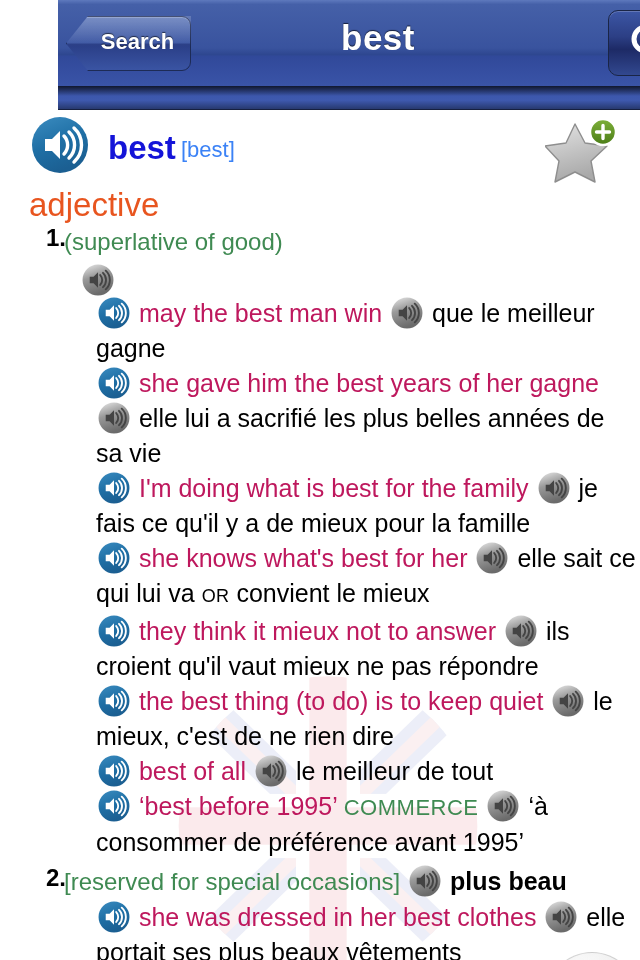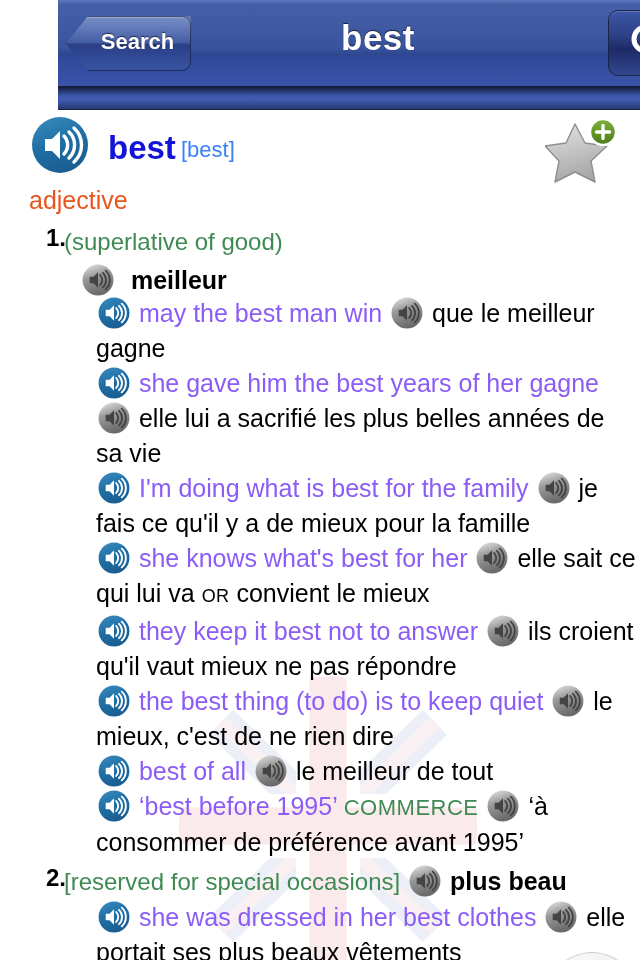--- a/index.html
+++ b/index.html
@@ -98,35 +98,35 @@
     color:#1414d8; font-size:33px; font-weight:bold;
   }
   #phonetic{
     position:absolute; left:181px; top:21px;
     color:#3b82f6; font-size:22px;
   }
   #fav-button{ position:absolute; left:545px; top:2px; cursor:pointer; }
 
   #pos{
     position:absolute; left:29px; top:90px;
-    color:#e8551f; font-size:25px;
+    color:#e8551f; font-size:33px;
   }
 
   
   .sense{ position:absolute; left:0; width:640px; }
   .sense-num{
     position:absolute; left:46px; top:0;
     font-size:24px; font-weight:bold; color:#000;
   }
   .sense-body{ position:absolute; left:64px; top:0; width:556px; }
 
   .gloss{ color:#3f8a52; font-size:24px; }
   .line{ font-size:25px; color:#000; line-height:35px; }
   .trans-bold{ font-weight:bold; color:#000; }
-  .en{ color:#8b5cf6; }
+  .en{ color:#be185d; }
   .fr{ color:#000; }
   .smallcaps{ font-size:18px; letter-spacing:.4px; }
   .field{ color:#3f8a52; font-size:22px; letter-spacing:.5px; }
 
   .indent1{ margin-left:16px; }
 
   
   #play-overlay{
     position:absolute; left:546px; top:856px; width:92px; height:92px;
     border-radius:50%;
@@ -245,21 +245,20 @@
                   <stop offset="100%" stop-color="#6b6b6b"></stop>
                 </linearGradient>
               </defs>
               <circle cx="29" cy="29" r="28" fill="url(#grayg)"></circle>
               <path d="M14 23 L21 23 L29 15 L29 43 L21 35 L14 35 Z" fill="#444"></path>
               <path d="M33 20 A13 13 0 0 1 33 38" fill="none" stroke="#444" stroke-width="3.4" stroke-linecap="round"></path>
               <path d="M38 16 A18 18 0 0 1 38 42" fill="none" stroke="#444" stroke-width="3.4" stroke-linecap="round"></path>
               <path d="M43 12 A23 23 0 0 1 43 46" fill="none" stroke="#444" stroke-width="3.4" stroke-linecap="round"></path>
             </svg>
           </span>
-          <span class="trans-bold" style="margin-left:8px;">meilleur</span>
         </div>
       </div>
     </div>
 
     <div style="position:absolute; left:96px; top:200px; width:540px;">
 
       <p class="line">
         <span class="spk">
           <svg width="32" height="32" viewBox="0 0 58 58">
               <circle cx="29" cy="29" r="28" fill="url(#blueg)"></circle>
@@ -357,21 +356,21 @@
       <p class="line">
         <span class="spk">
           <svg width="32" height="32" viewBox="0 0 58 58">
               <circle cx="29" cy="29" r="28" fill="url(#blueg)"></circle>
               <path d="M14 23 L21 23 L29 15 L29 43 L21 35 L14 35 Z" fill="#fff"></path>
               <path d="M33 20 A13 13 0 0 1 33 38" fill="none" stroke="#fff" stroke-width="3.4" stroke-linecap="round"></path>
               <path d="M38 16 A18 18 0 0 1 38 42" fill="none" stroke="#fff" stroke-width="3.4" stroke-linecap="round"></path>
               <path d="M43 12 A23 23 0 0 1 43 46" fill="none" stroke="#fff" stroke-width="3.4" stroke-linecap="round"></path>
             </svg>
         </span>
-        <span class="en">they keep it best not to answer</span>
+        <span class="en">they think it mieux not to answer</span>
         <span class="spk">
           <svg width="32" height="32" viewBox="0 0 58 58">
               <circle cx="29" cy="29" r="28" fill="url(#grayg)"></circle>
               <path d="M14 23 L21 23 L29 15 L29 43 L21 35 L14 35 Z" fill="#444"></path>
               <path d="M33 20 A13 13 0 0 1 33 38" fill="none" stroke="#444" stroke-width="3.4" stroke-linecap="round"></path>
               <path d="M38 16 A18 18 0 0 1 38 42" fill="none" stroke="#444" stroke-width="3.4" stroke-linecap="round"></path>
               <path d="M43 12 A23 23 0 0 1 43 46" fill="none" stroke="#444" stroke-width="3.4" stroke-linecap="round"></path>
             </svg>
         </span>
         <span class="fr">ils croient qu'il vaut mieux ne pas répondre</span>

